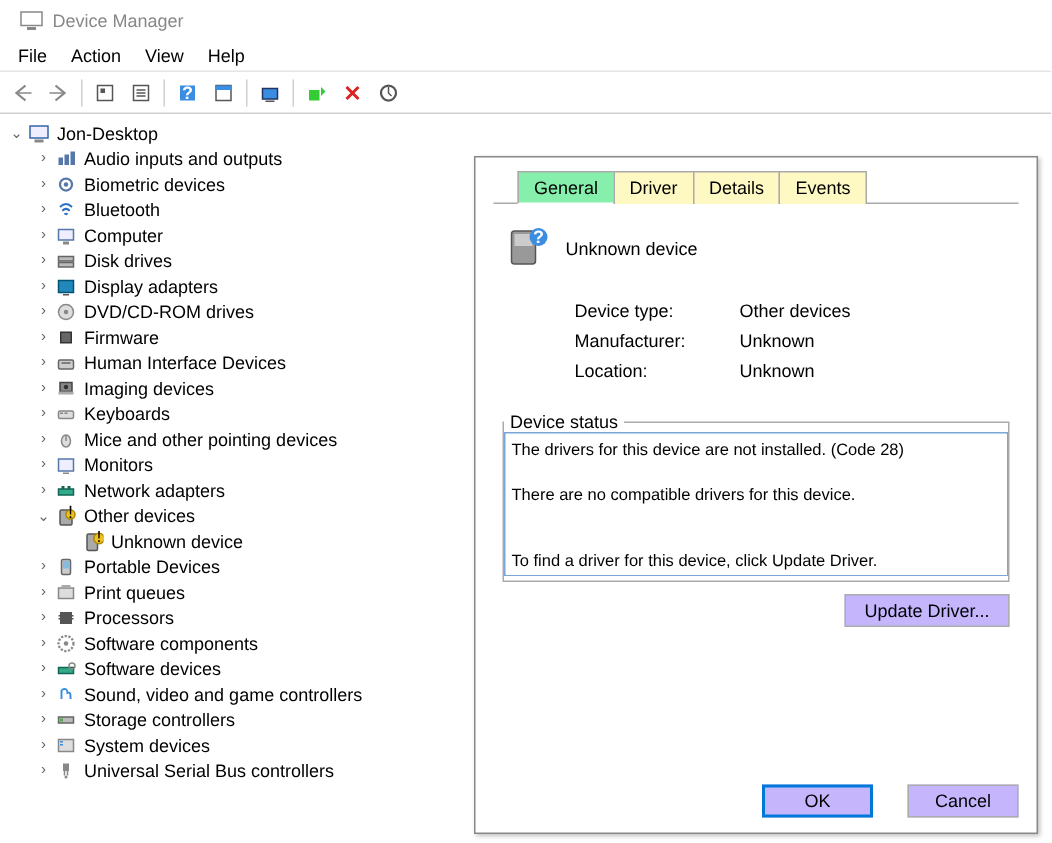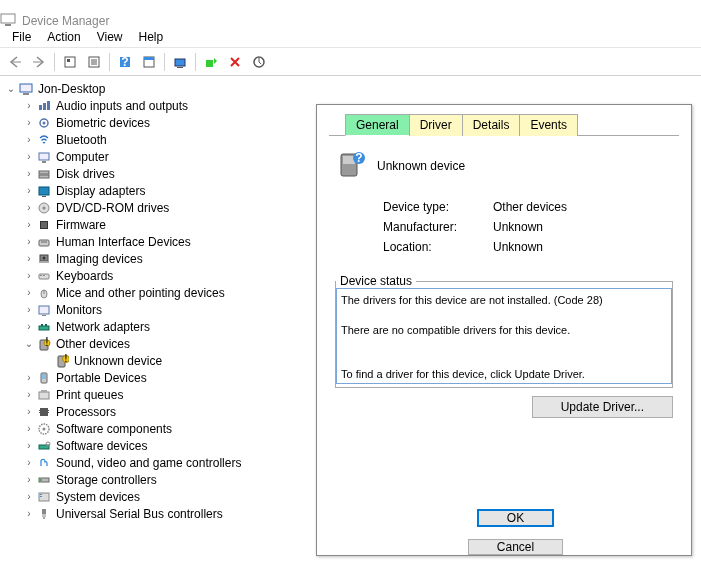--- a/index.html
+++ b/index.html
@@ -1,18 +1,18 @@
 <!DOCTYPE html>
 <html><head>
 <meta charset="utf-8">
 <style>
 * { box-sizing: border-box; font-family: "Segoe UI", Tahoma, sans-serif; font-size: 12px; }
 body { margin: 0; background: #fff; width: 701px; height: 562px; overflow: hidden; position: relative; }
 
-.titlebar { height: 28px; display: flex; align-items: flex-end; padding: 0 0; color: #888; }
+.titlebar { height: 28px; display: flex; align-items: center; padding: 0 13px; color: #888; }
 .titlebar .icon { width: 16px; height: 16px; margin-right: 6px; }
 
 .menubar { height: 20px; display: flex; align-items: flex-start; padding: 0 4px; border-bottom: 1px solid #e5e5e5; }
 .menubar span { padding: 2px 8px; cursor: default; }
 
 .toolbar { height: 28px; display: flex; align-items: center; padding: 0 4px; border-bottom: 1px solid #d0d0d0; gap: 2px; }
 .toolbar .btn { width: 22px; height: 22px; display: flex; align-items: center; justify-content: center; }
 .toolbar .sep { width: 1px; height: 18px; background: #d0d0d0; margin: 0 2px; }
 
 .tree { padding: 4px 0 4px 4px; user-select: none; }
@@ -34,23 +34,23 @@
 .general { padding: 14px 6px 0 6px; }
 .devrow { display: flex; align-items: center; margin-bottom: 18px; }
 .devrow .bigicon { width: 32px; height: 32px; margin-right: 10px; position: relative; }
 .proptbl { margin-left: 48px; }
 .proptbl .r { display: flex; height: 20px; }
 .proptbl .k { width: 110px; }
 fieldset { border: 1px solid #aaa; margin: 14px 0 0 0; padding: 0; }
 fieldset legend { padding: 0 4px; }
 .status { width: 100%; height: 96px; border: 1px solid #7aa7d8; background: #fff; padding: 4px 18px 4px 4px; font-size: 11px; line-height: 1.35; resize: none; overflow-y: scroll; }
 .updbtn-row { text-align: right; margin-top: 8px; }
-.winbtn { min-width: 110px; height: 22px; background: #e5e5e5; border: 1px solid #adadad; padding: 0 28px; cursor: default; margin-left: 23px; }
+.winbtn { min-width: 110px; height: 22px; background: #c4b5fd; border: 1px solid #adadad; padding: 0 12px; cursor: default; margin-left: 23px; }
 .winbtn.primary { border: 2px solid #0078d7; }
-.dlg-foot { height: 42px; display: flex; align-items: center; justify-content: flex-end; gap: 12px; padding: 0 12px; flex-direction: column; }
+.dlg-foot { height: 42px; display: flex; align-items: center; justify-content: flex-end; gap: 0; padding: 0 12px; }
 
 svg { display: block; }
 </style>
 </head>
 <body>
 
 <div class="titlebar">
   <span class="icon">
     <svg viewBox="0 0 16 16">
         <rect x="1" y="2" width="14" height="9" fill="#fff" stroke="#888"></rect>

